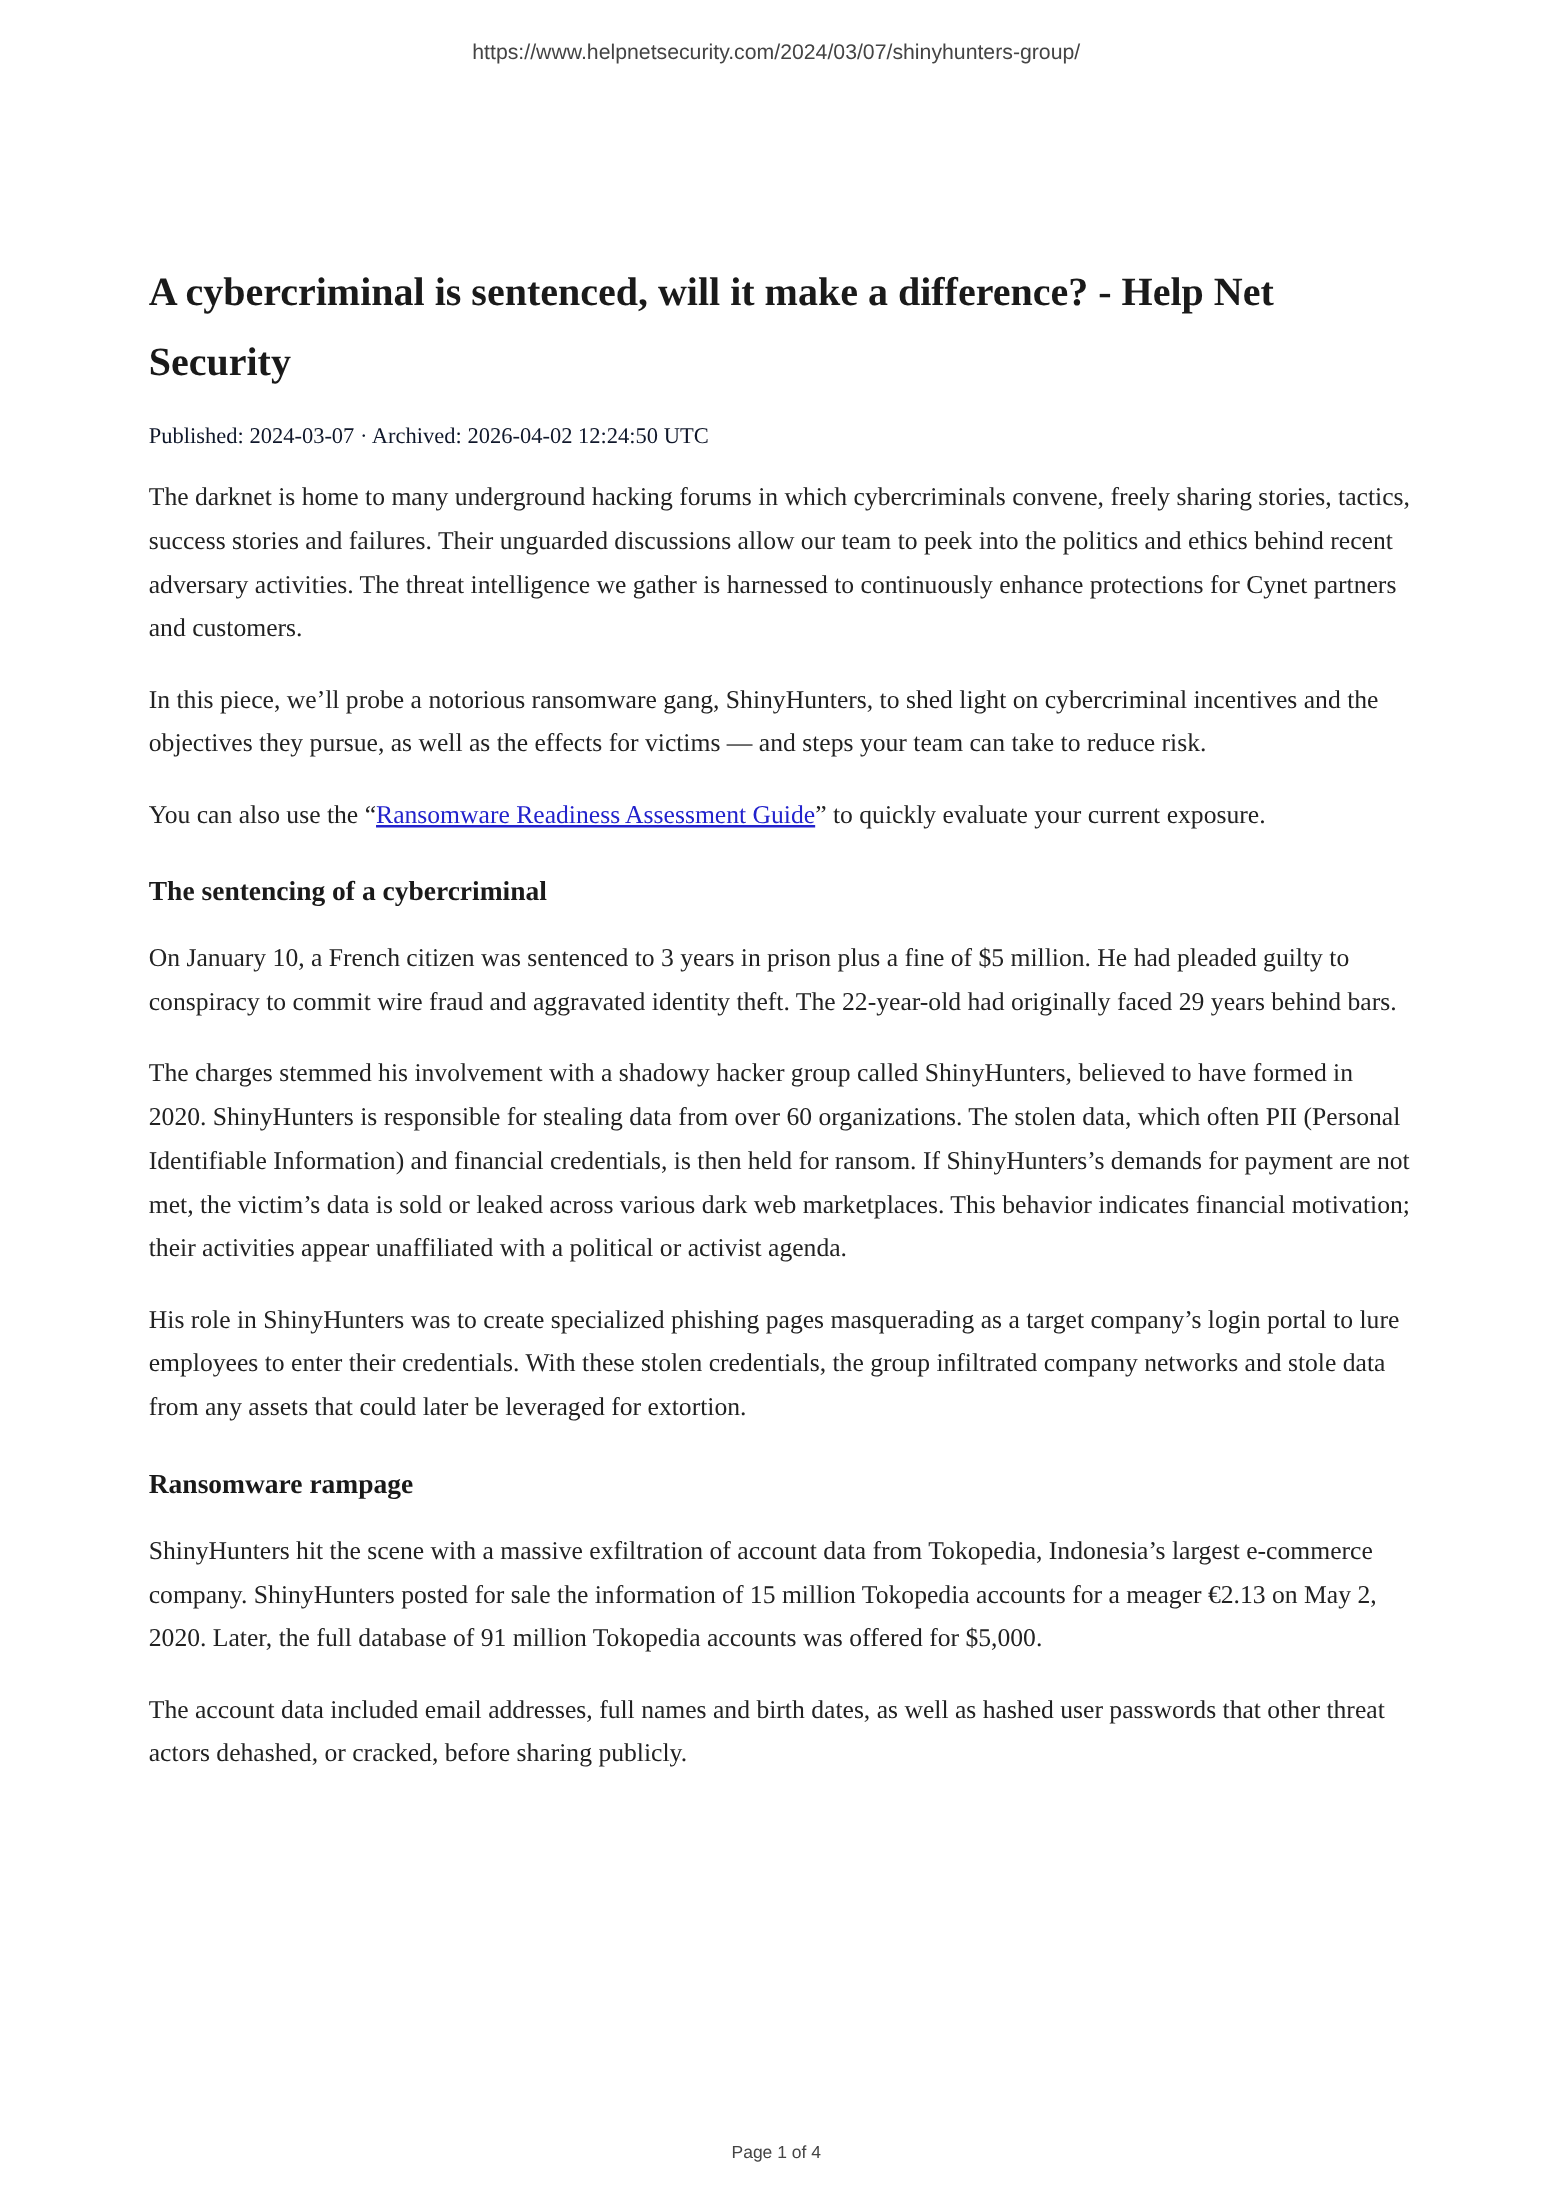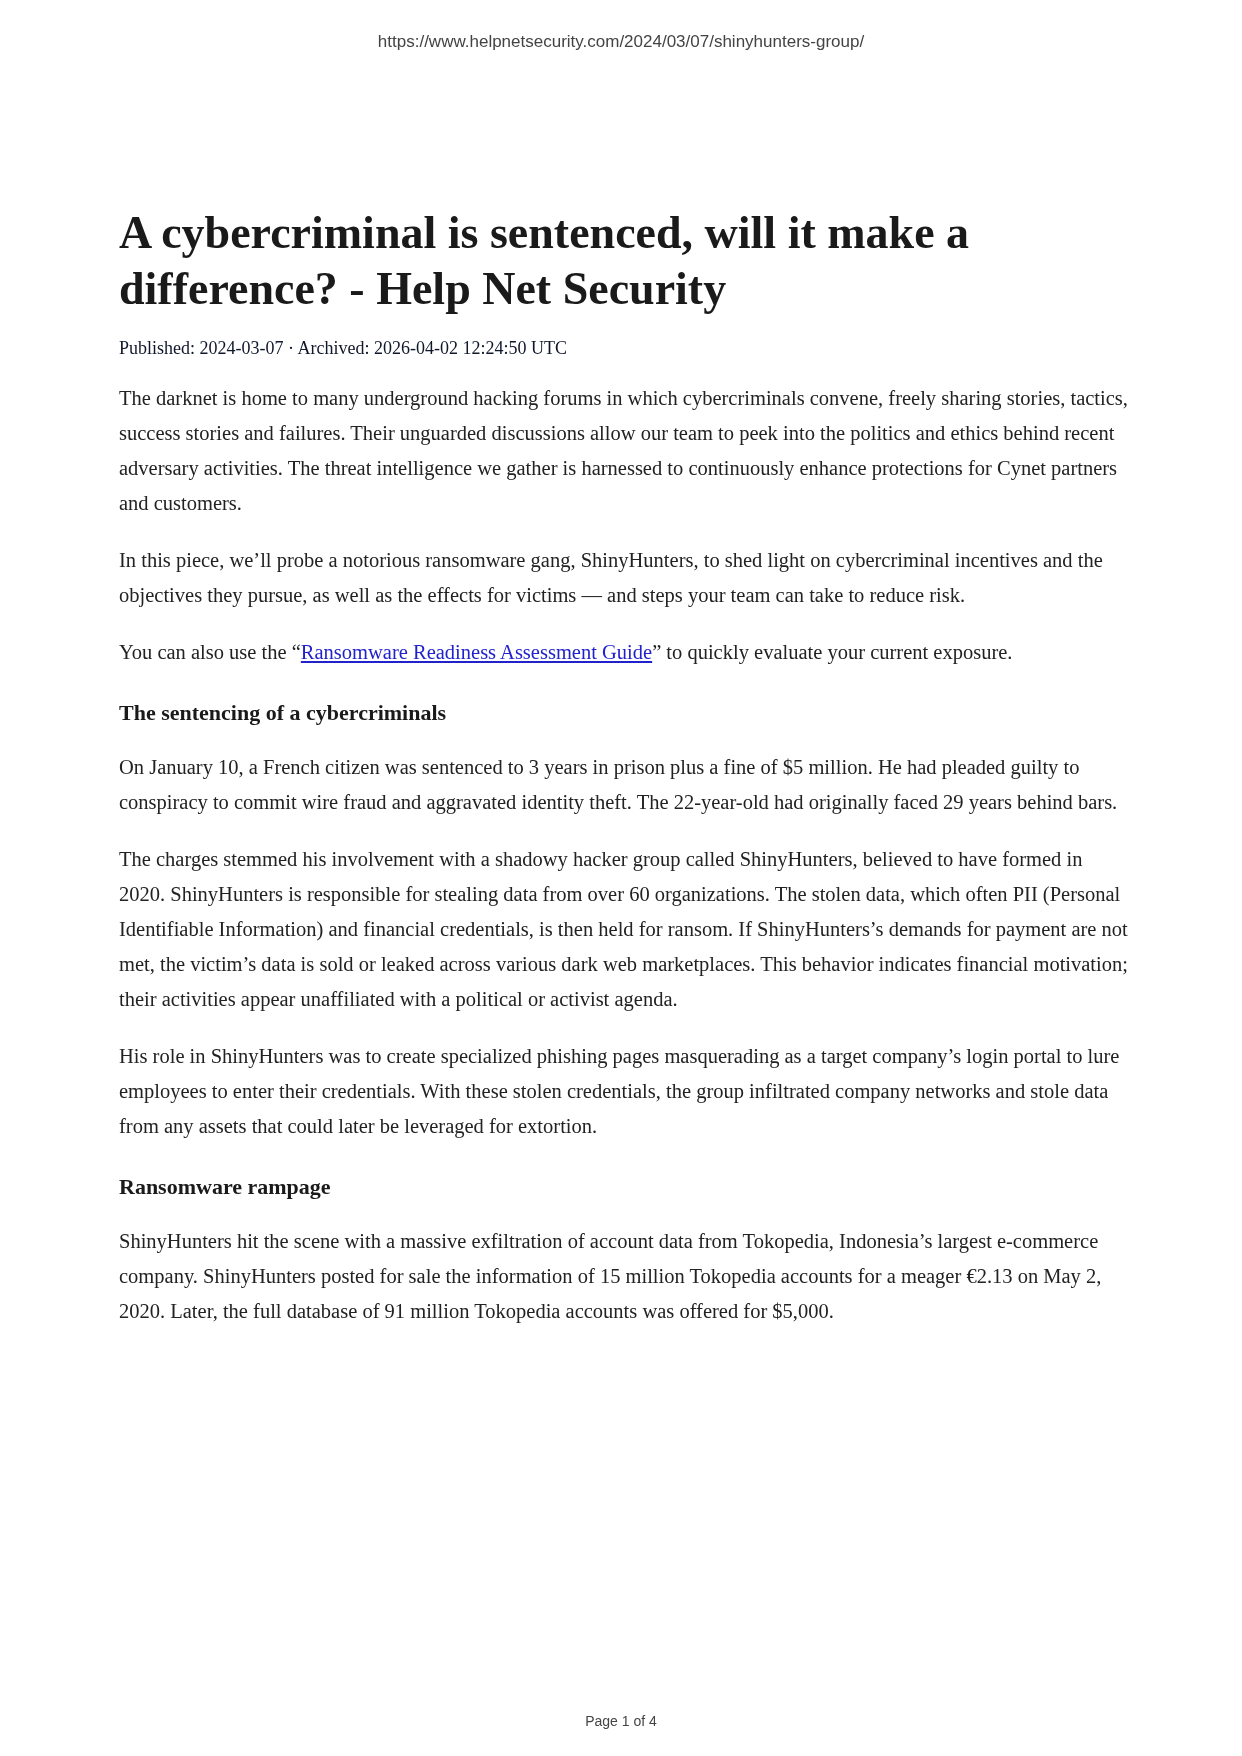--- a/index.html
+++ b/index.html
@@ -1,21 +1,21 @@
 <!DOCTYPE html>
 <html><head>
 <meta charset="utf-8">
 <style>
   html, body { margin: 0; padding: 0; background: #ffffff; }
   body { width: 1242px; height: 1756px; position: relative; overflow: hidden;
          font-family: "Liberation Serif", serif; color: #222222; }
   .url-header { position: absolute; top: 32px; left: 0; width: 1242px; text-align: center;
          font-family: "Liberation Sans", sans-serif; font-size: 17px; color: #444444; }
   .content { position: absolute; left: 119px; top: 205px; width: 1010px; }
-  h1.title { font-family: "Liberation Serif", serif; font-weight: bold; font-size: 46px;
+  h1.title { font-family: "Liberation Serif", serif; font-weight: bold; font-size: 32px;
          line-height: 56px; margin: 0 0 18px 0; color: #1a1a1a; }
   .byline { font-size: 20px; color: #555555; margin: 0 0 22px 0; line-height: 26px; }
   .meta { font-size: 18px; color: #0f172a; margin: 0 0 20px 0; line-height: 26px; }
   p.body { font-size: 20.5px; line-height: 35px; margin: 0 0 22px 0; color: #222222; }
   h2.section { font-size: 22px; font-weight: bold; margin: 28px 0 22px 0; line-height: 30px; color: #1a1a1a; }
   a.link { color: #1a0dab; color: #2222cc; text-decoration: underline; }
   .footer { position: absolute; top: 1713px; left: 0; width: 1242px; text-align: center;
          font-family: "Liberation Sans", sans-serif; font-size: 14px; color: #444444; }
 </style>
 </head>
@@ -24,22 +24,23 @@
 <div class="url-header">https://www.helpnetsecurity.com/2024/03/07/shinyhunters-group/</div>
 
 <div class="content">
   <h1 class="title">A cybercriminal is sentenced, will it make a difference? - Help Net Security</h1>
   <div class="meta">Published: 2024-03-07 · Archived: 2026-04-02 12:24:50 UTC</div>
 
   <p class="body">The darknet is home to many underground hacking forums in which cybercriminals convene, freely sharing stories, tactics, success stories and failures. Their unguarded discussions allow our team to peek into the politics and ethics behind recent adversary activities. The threat intelligence we gather is harnessed to continuously enhance protections for Cynet partners and customers.</p>
   <p class="body">In this piece, we’ll probe a notorious ransomware gang, ShinyHunters, to shed light on cybercriminal incentives and the objectives they pursue, as well as the effects for victims — and steps your team can take to reduce risk.</p>
   <p class="body"><span>You can also use the “</span><a class="link" href="#">Ransomware Readiness Assessment Guide</a><span>” to quickly evaluate your current exposure.</span></p>
 
-  <h2 class="section">The sentencing of a cybercriminals</h2>
+  <h2 class="section">The sentencing of a cybercriminal</h2>
   <p class="body">On January 10, a French citizen was sentenced to 3 years in prison plus a fine of $5 million. He had pleaded guilty to conspiracy to commit wire fraud and aggravated identity theft. The 22-year-old had originally faced 29 years behind bars.</p>
   <p class="body">The charges stemmed his involvement with a shadowy hacker group called ShinyHunters, believed to have formed in 2020. ShinyHunters is responsible for stealing data from over 60 organizations. The stolen data, which often PII (Personal Identifiable Information) and financial credentials, is then held for ransom. If ShinyHunters’s demands for payment are not met, the victim’s data is sold or leaked across various dark web marketplaces. This behavior indicates financial motivation; their activities appear unaffiliated with a political or activist agenda.</p>
   <p class="body">His role in ShinyHunters was to create specialized phishing pages masquerading as a target company’s login portal to lure employees to enter their credentials. With these stolen credentials, the group infiltrated company networks and stole data from any assets that could later be leveraged for extortion.</p>
 
   <h2 class="section">Ransomware rampage</h2>
   <p class="body">ShinyHunters hit the scene with a massive exfiltration of account data from Tokopedia, Indonesia’s largest e-commerce company. ShinyHunters posted for sale the information of 15 million Tokopedia accounts for a meager €2.13 on May 2, 2020. Later, the full database of 91 million Tokopedia accounts was offered for $5,000.</p>
+  <p class="body">The account data included email addresses, full names and birth dates, as well as hashed user passwords that other threat actors dehashed, or cracked, before sharing publicly.</p>
 </div>
 
 <div class="footer">Page 1 of 4</div>
 
 </body></html>

